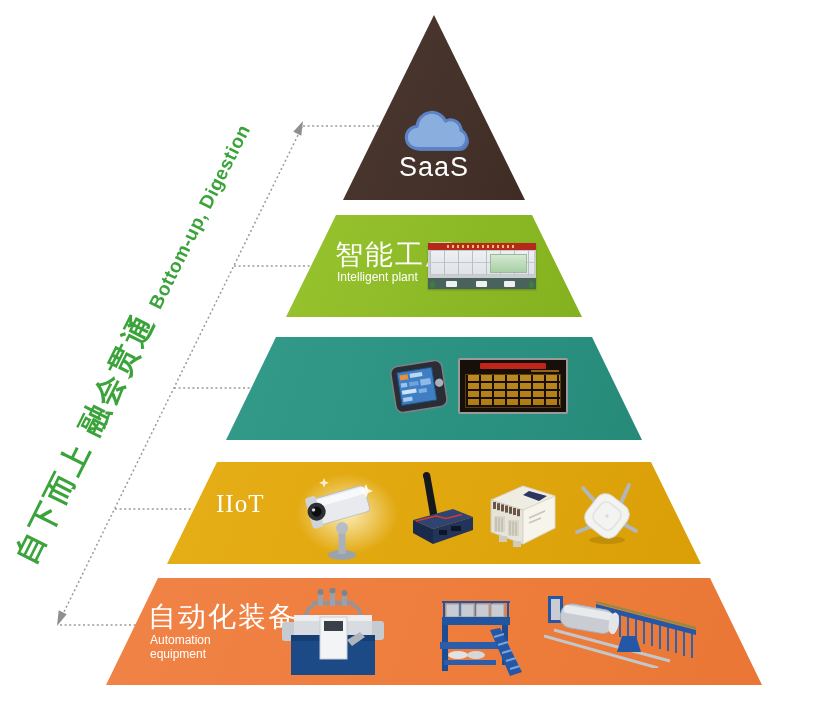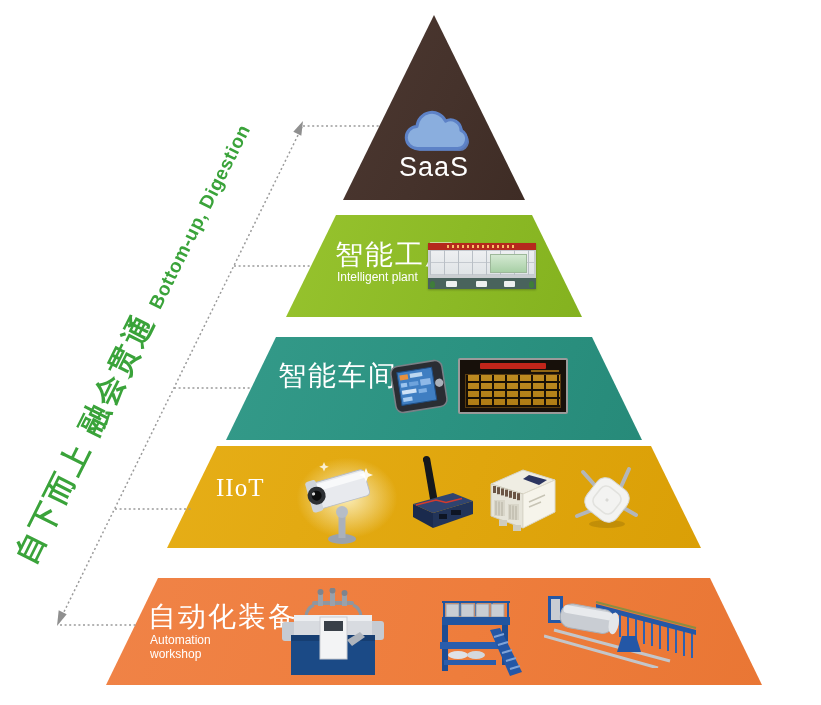--- a/index.html
+++ b/index.html
@@ -10,21 +10,21 @@
   .level{position:absolute;}
   .lvl-saas{left:343px;top:15px;width:182px;height:185px;
     background:linear-gradient(115deg,#4c3831,#45322b 55%,#3e2c25);
     clip-path:polygon(91px 0,182px 185px,0 185px);}
   .lvl-plant{left:286px;top:215px;width:296px;height:102px;
     background:linear-gradient(110deg,#97c32e,#8cba26 55%,#84b21f);
     clip-path:polygon(50px 0,246px 0,296px 102px,0 102px);}
   .lvl-workshop{left:226px;top:337px;width:416px;height:103px;
     background:linear-gradient(110deg,#349a89,#2b9281 55%,#278a79);
     clip-path:polygon(50px 0,366px 0,416px 103px,0 103px);}
-  .lvl-iiot{left:167px;top:446px;width:534px;height:128px;
+  .lvl-iiot{left:167px;top:462px;width:534px;height:128px;
     background:linear-gradient(110deg,#e6ae17,#e0a60d 55%,#da9f06);
     clip-path:polygon(50px 0,484px 0,534px 102px,0 102px);}
   .lvl-auto{left:106px;top:578px;width:656px;height:132px;
     background:linear-gradient(110deg,#f08347,#ee7d3c 55%,#e97634);
     clip-path:polygon(52px 0,604px 0,656px 107px,0 107px);}
 
   
   .cjk{position:absolute;color:#fff;font-size:28px;font-weight:400;letter-spacing:2px;line-height:1;}
   .en{position:absolute;color:#fff;font-size:12px;font-weight:400;line-height:1.2;}
   .saas-label{position:absolute;left:0;top:137px;width:100%;text-align:center;
@@ -108,21 +108,20 @@
       <div class="cr-desk"></div>
       <div class="cr-console" style="left:18px;"></div>
       <div class="cr-console" style="left:48px;"></div>
       <div class="cr-console" style="left:76px;"></div>
       <div class="cr-plant" style="left:2px;"></div>
       <div class="cr-plant" style="right:2px;"></div>
     </div>
   </div>
 
   <div class="level lvl-workshop">
-    <div class="cjk" style="left:52px;top:25px;">智能车间</div>
     <svg class="dev" style="left:163px;top:19px;width:60px;height:62px;" viewBox="0 0 58 60">
       <g transform="rotate(-9 29 30)">
         <rect x="4" y="7" width="50" height="45" rx="7" fill="#2a2d33" stroke="#7a8087" stroke-width="1.5"></rect>
         <rect x="10" y="13" width="34" height="32" fill="#3f7ec2" stroke="#1f4f86"></rect>
         <rect x="12" y="16" width="8" height="5" fill="#e8913d"></rect>
         <rect x="22" y="16" width="12" height="4" fill="#bcd7f1"></rect>
         <rect x="12" y="24" width="6" height="4" fill="#9cc4ef"></rect>
         <rect x="20" y="24" width="9" height="4" fill="#6ea3dc"></rect>
         <rect x="31" y="23" width="10" height="6" fill="#8fb9e8"></rect>
         <rect x="12" y="31" width="14" height="4" fill="#cfe2f6"></rect>
@@ -198,21 +197,21 @@
       <g transform="rotate(38 38 36)">
         <rect x="19" y="17" width="38" height="38" rx="11" fill="#f3f3f1" stroke="#d8d8d4"></rect>
         <rect x="26" y="24" width="24" height="24" rx="7" fill="none" stroke="#e2e2de" stroke-width="1.6"></rect>
         <circle cx="38" cy="36" r="1.6" fill="#d9d9d5"></circle>
       </g>
     </svg>
   </div>
 
   <div class="level lvl-auto">
     <div class="cjk" style="left:42px;top:25px;">自动化装备</div>
-    <div class="en" style="left:44px;top:55px;width:110px;">Automation workshop</div>
+    <div class="en" style="left:44px;top:55px;width:110px;">Automation equipment</div>
     <svg class="dev" style="left:176px;top:10px;width:102px;height:92px;" viewBox="0 0 102 92">
       <rect x="30" y="13" width="42" height="4" rx="2" fill="#8f969f"></rect>
       <rect x="36" y="4" width="5" height="14" fill="#9aa1aa"></rect>
       <rect x="48" y="2" width="5" height="16" fill="#9aa1aa"></rect>
       <rect x="60" y="5" width="5" height="13" fill="#9aa1aa"></rect>
       <circle cx="38.5" cy="4" r="3" fill="#7d848e"></circle>
         <circle cx="50.5" cy="2.5" r="3" fill="#7d848e"></circle>
         <circle cx="62.5" cy="5" r="3" fill="#7d848e"></circle>
       <path d="M32 17 q-7 3 -8 11 M71 17 q7 3 8 11" stroke="#8f969f" stroke-width="3" fill="none"></path>
       <rect x="0" y="34" width="15" height="19" rx="3" fill="#c6cbd2"></rect>

